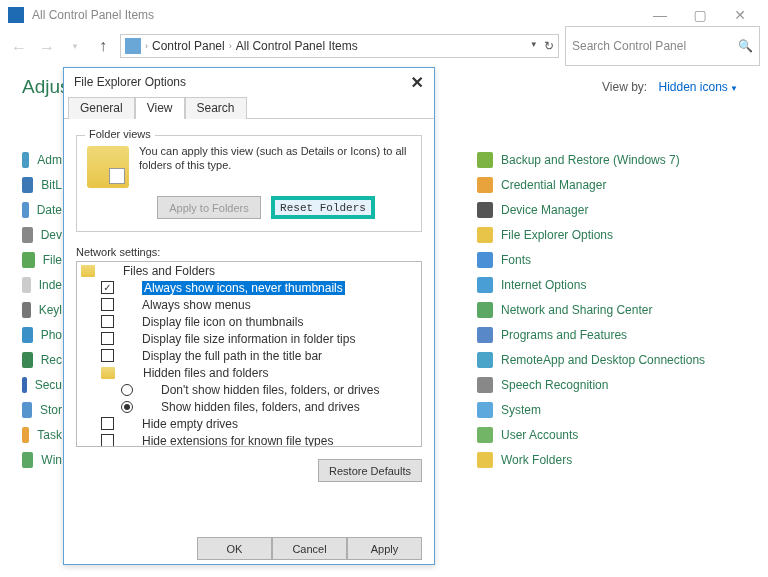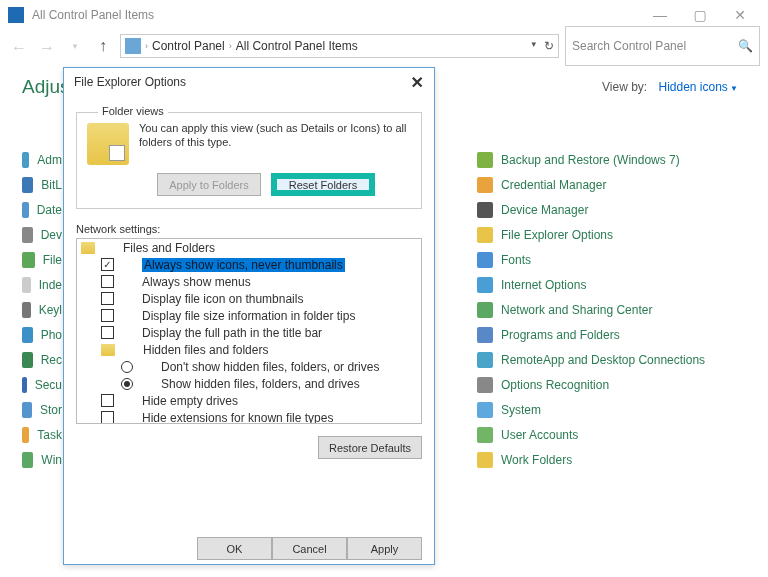--- a/index.html
+++ b/index.html
@@ -42,44 +42,44 @@
 .dialog { position: absolute; left: 63px; top: 67px; width: 372px; height: 498px; background: #fff; border: 1px solid #60a1d6; box-shadow: 0 2px 6px rgba(0,0,0,0.15); z-index: 10; }
 .dialog-title { height: 28px; display: flex; align-items: center; padding: 0 10px; font-size: 12px; color: #333; }
 .dialog-close { margin-left: auto; font-size: 16px; color: #333; cursor: pointer; font-weight: bold; }
 
 .tabs { height: 23px; display: flex; padding-left: 4px; border-bottom: 1px solid #ccc; position: relative; }
 .tab { padding: 3px 11px; border: 1px solid #ccc; border-bottom: none; margin-right: 0; background: #f4f4f4; color: #333; position: relative; top: 1px; }
 .tab.active { background: #fff; z-index: 1; }
 
 .dialog-body { padding: 10px 12px; }
 .groupbox { border: 1px solid #ccc; padding: 8px 10px 12px; position: relative; margin-top: 6px; }
-.groupbox-legend { position: absolute; top: -8px; left: 21px; background: #fff; padding: 0 4px; font-size: 11px; color: #333; }
+.groupbox-legend { position: absolute; top: -8px; left: 8px; background: #fff; padding: 0 4px; font-size: 11px; color: #333; }
 .folder-views-row { display: flex; gap: 10px; }
 .fv-icon { width: 42px; height: 42px; background: linear-gradient(#f0d978,#e8c548); border-radius: 3px; margin-top: 2px; position: relative; }
 .fv-icon::after { content: ""; position: absolute; right: 4px; bottom: 4px; width: 14px; height: 14px; background: #fff; border: 1px solid #999; }
 .fv-text { flex: 1; font-size: 11px; color: #333; line-height: 1.3; }
 .fv-buttons { display: flex; gap: 10px; margin-top: 8px; justify-content: center; padding-left: 34px; }
 .btn { min-width: 104px; height: 23px; border: 1px solid #adadad; background: #e1e1e1; font-size: 11px; color: #333; display: inline-flex; align-items: center; justify-content: center; }
 .btn.disabled { color: #999; }
-.btn.highlighted { border: 6px solid #14b8a6; background: #e5f1fb; }
+.btn.highlighted { border: 4px solid #14b8a6; background: #e5f1fb; font-family: Liberation Mono, monospace; }
 
 .adv-label { margin-top: 14px; font-size: 11px; color: #333; }
 .tree-box { border: 1px solid #bbb; height: 186px; margin-top: 3px; overflow: hidden; position: relative; background: #fff; }
 .tree-scroll { overflow-y: scroll; height: 100%; }
 .tree-scroll::-webkit-scrollbar { width: 17px; }
 .tree-scroll::-webkit-scrollbar-track { background: #f0f0f0; }
 .tree-scroll::-webkit-scrollbar-thumb { background: #c1c1c1; }
 .tree-item { display: flex; align-items: center; height: 17px; padding-left: 4px; font-size: 11px; color: #333; gap: 24px; }
 .tree-folder-icon { width: 14px; height: 12px; background: linear-gradient(#f0d978,#e8c548); margin-right: 4px; border-radius: 1px; }
 .tree-check { width: 13px; height: 13px; border: 1px solid #333; margin-right: 4px; display: inline-flex; align-items: center; justify-content: center; font-size: 10px; line-height: 1; }
 .tree-radio { width: 12px; height: 12px; border: 1px solid #333; border-radius: 50%; margin-right: 4px; display: inline-flex; align-items: center; justify-content: center; }
 .tree-radio.filled::after { content:""; width: 6px; height: 6px; background: #333; border-radius: 50%; }
 .indent1 { padding-left: 24px; }
 .indent2 { padding-left: 44px; }
-.selected-item { background: #0078d7; color: #0f172a; padding: 0 2px; }
+.selected-item { background: #0078d7; color: #ffffff; padding: 0 2px; }
 
 .restore-row { display: flex; justify-content: flex-end; margin-top: 12px; }
 .dialog-footer { position: absolute; bottom: 4px; right: 12px; display: flex; }
 .dialog-footer .btn { min-width: 75px; }
 </style>
 </head>
 <body>
 
 <div class="titlebar">
   <span class="app-icon"></span>
@@ -199,29 +199,29 @@
         <div class="cp-item">
           <span class="cp-icon ic-internet"></span>
           <span class="cp-label">Internet Options</span>
         </div>
         <div class="cp-item">
           <span class="cp-icon ic-network"></span>
           <span class="cp-label">Network and Sharing Center</span>
         </div>
         <div class="cp-item">
           <span class="cp-icon ic-programs"></span>
-          <span class="cp-label">Programs and Folders</span>
+          <span class="cp-label">Programs and Features</span>
         </div>
         <div class="cp-item">
           <span class="cp-icon ic-remote"></span>
           <span class="cp-label">RemoteApp and Desktop Connections</span>
         </div>
         <div class="cp-item">
           <span class="cp-icon ic-speech"></span>
-          <span class="cp-label">Options Recognition</span>
+          <span class="cp-label">Speech Recognition</span>
         </div>
         <div class="cp-item">
           <span class="cp-icon ic-system"></span>
           <span class="cp-label">System</span>
         </div>
         <div class="cp-item">
           <span class="cp-icon ic-users"></span>
           <span class="cp-label">User Accounts</span>
         </div>
         <div class="cp-item">
@@ -229,20 +229,25 @@
           <span class="cp-label">Work Folders</span>
         </div>
       </div>
   </div>
 </div>
 
 <div class="dialog">
   <div class="dialog-title">
     <span>File Explorer Options</span>
     <span class="dialog-close">✕</span>
+  </div>
+  <div class="tabs">
+    <div class="tab">General</div>
+    <div class="tab active">View</div>
+    <div class="tab">Search</div>
   </div>
   <div class="dialog-body">
     <div class="groupbox">
       <div class="groupbox-legend">Folder views</div>
       <div class="folder-views-row">
         <div class="fv-icon"></div>
         <div class="fv-text">You can apply this view (such as Details or Icons) to all folders of this type.</div>
       </div>
       <div class="fv-buttons">
         <div class="btn disabled">Apply to Folders</div>

